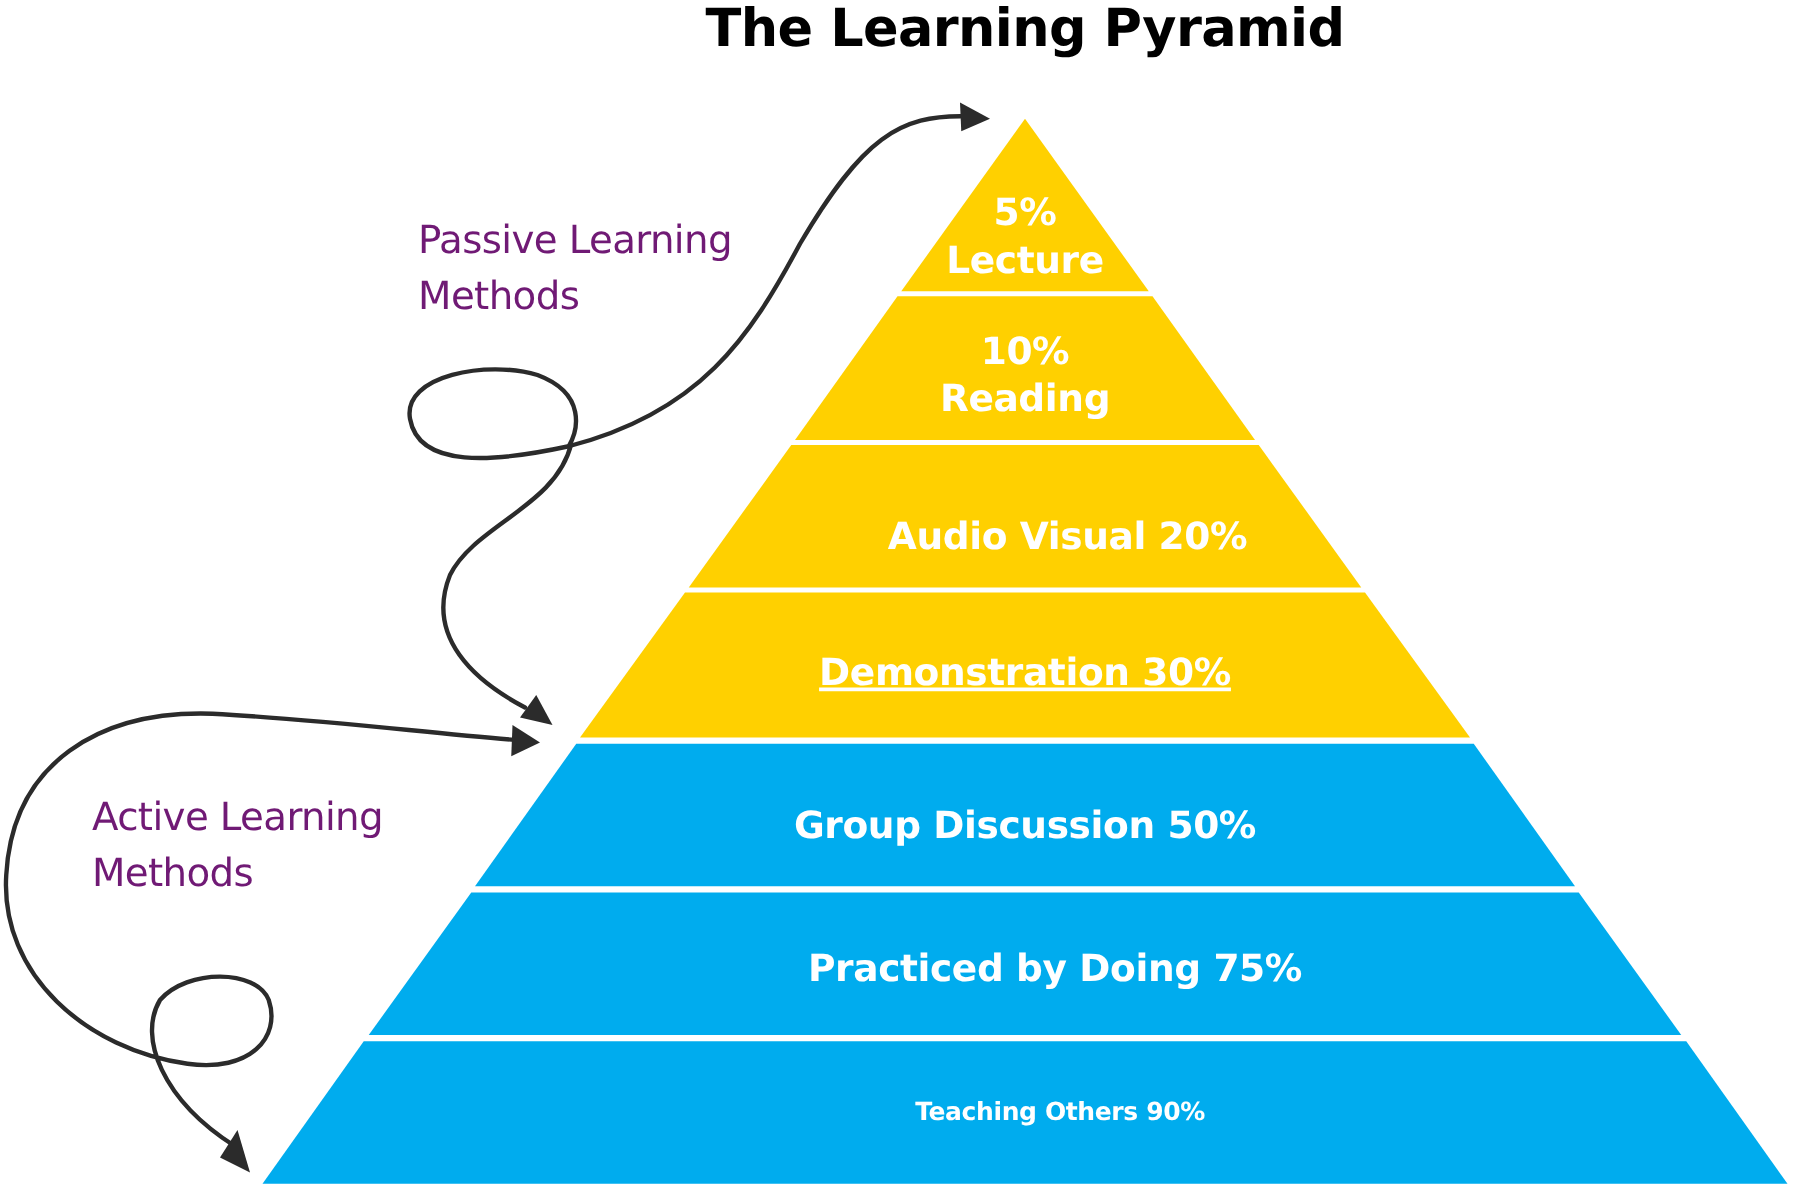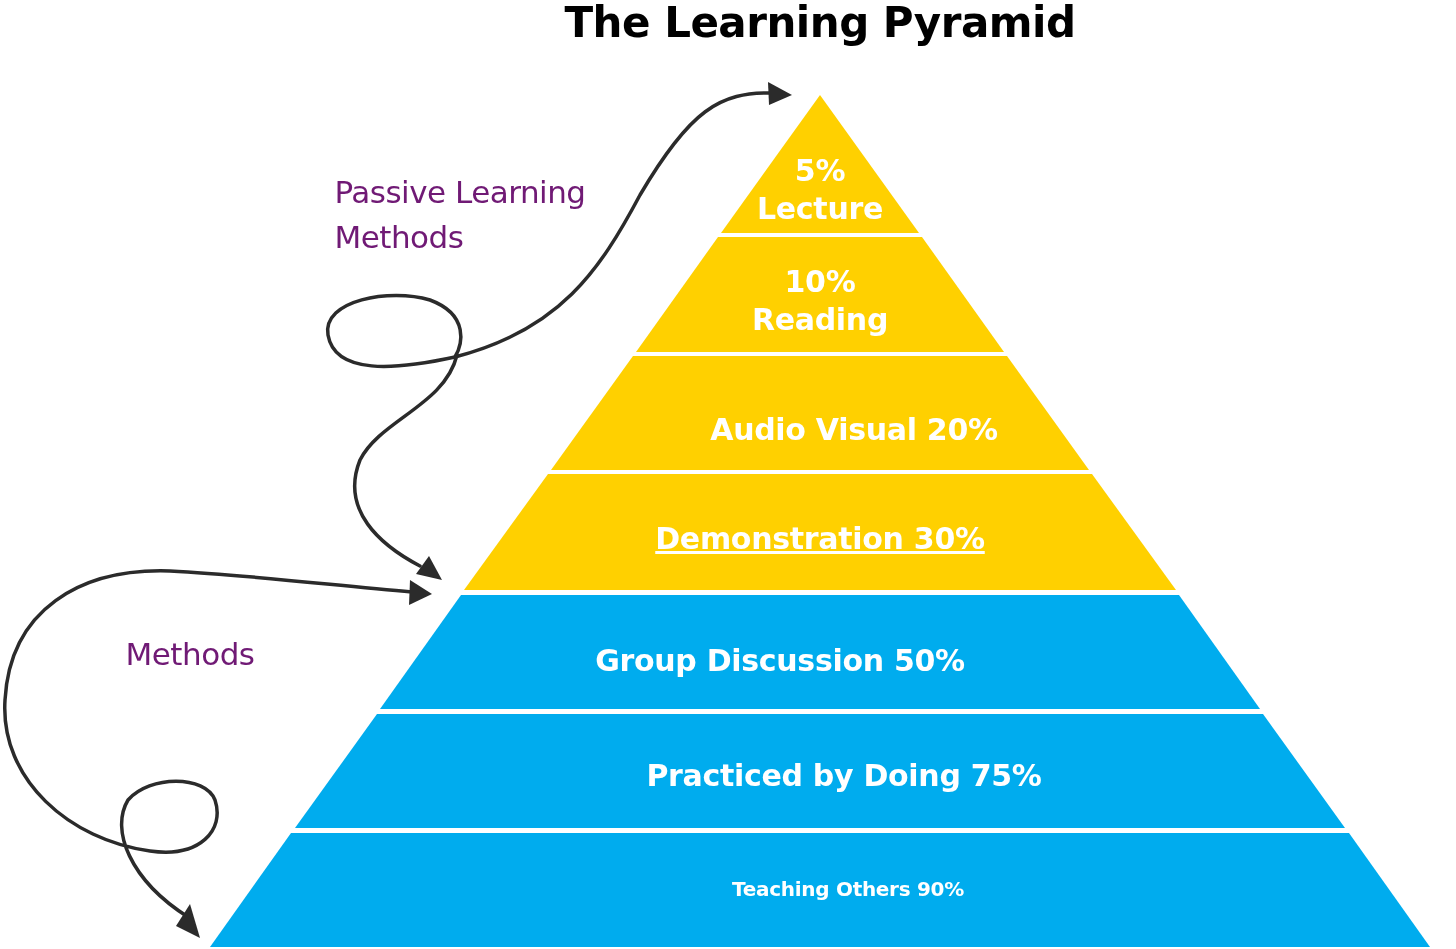--- a/index.html
+++ b/index.html
@@ -46,28 +46,29 @@
   </g>
   <polygon fill="#2B2B2B" points="410,580 432,594 409,605"></polygon>
   <polygon fill="#2B2B2B" points="190,904 200,938 176,926"></polygon>
 </svg>
 
 <div class="side-label" style="left:460px; top:170px;">
   <div>Passive Learning</div>
   <div>Methods</div>
 </div>
 <div class="side-label" style="left:190px; top:632px;">
+  <div>Active Learning</div>
   <div>Methods</div>
 </div>
 
 <div class="layer-label" style="left:820px; top:152px; font-size:30px; line-height:38px;">
   <div>5%</div>
   <div>Lecture</div>
 </div>
 <div class="layer-label" style="left:820px; top:263px; font-size:30px; line-height:38px;">
   <div>10%</div>
   <div>Reading</div>
 </div>
 <div class="layer-label" style="left:820px; top:410px; font-size:30px; line-height:40px;margin-left:34px;">Audio Visual 20%</div>
 <div class="layer-label" style="left:820px; top:519px; font-size:30px; line-height:40px;text-decoration:underline;">Demonstration 30%</div>
-<div class="layer-label" style="left:780px; top:641px; font-size:30px; line-height:40px;">Group Discussion 50%</div>
+<div class="layer-label" style="left:820px; top:641px; font-size:30px; line-height:40px;">Group Discussion 50%</div>
 <div class="layer-label" style="left:820px; top:756px; font-size:30px; line-height:40px;margin-left:24px;">Practiced by Doing 75%</div>
 <div class="layer-label" style="left:820px; top:869px; font-size:20px; line-height:40px;margin-left:28px;">Teaching Others 90%</div>
 
 </body></html>

